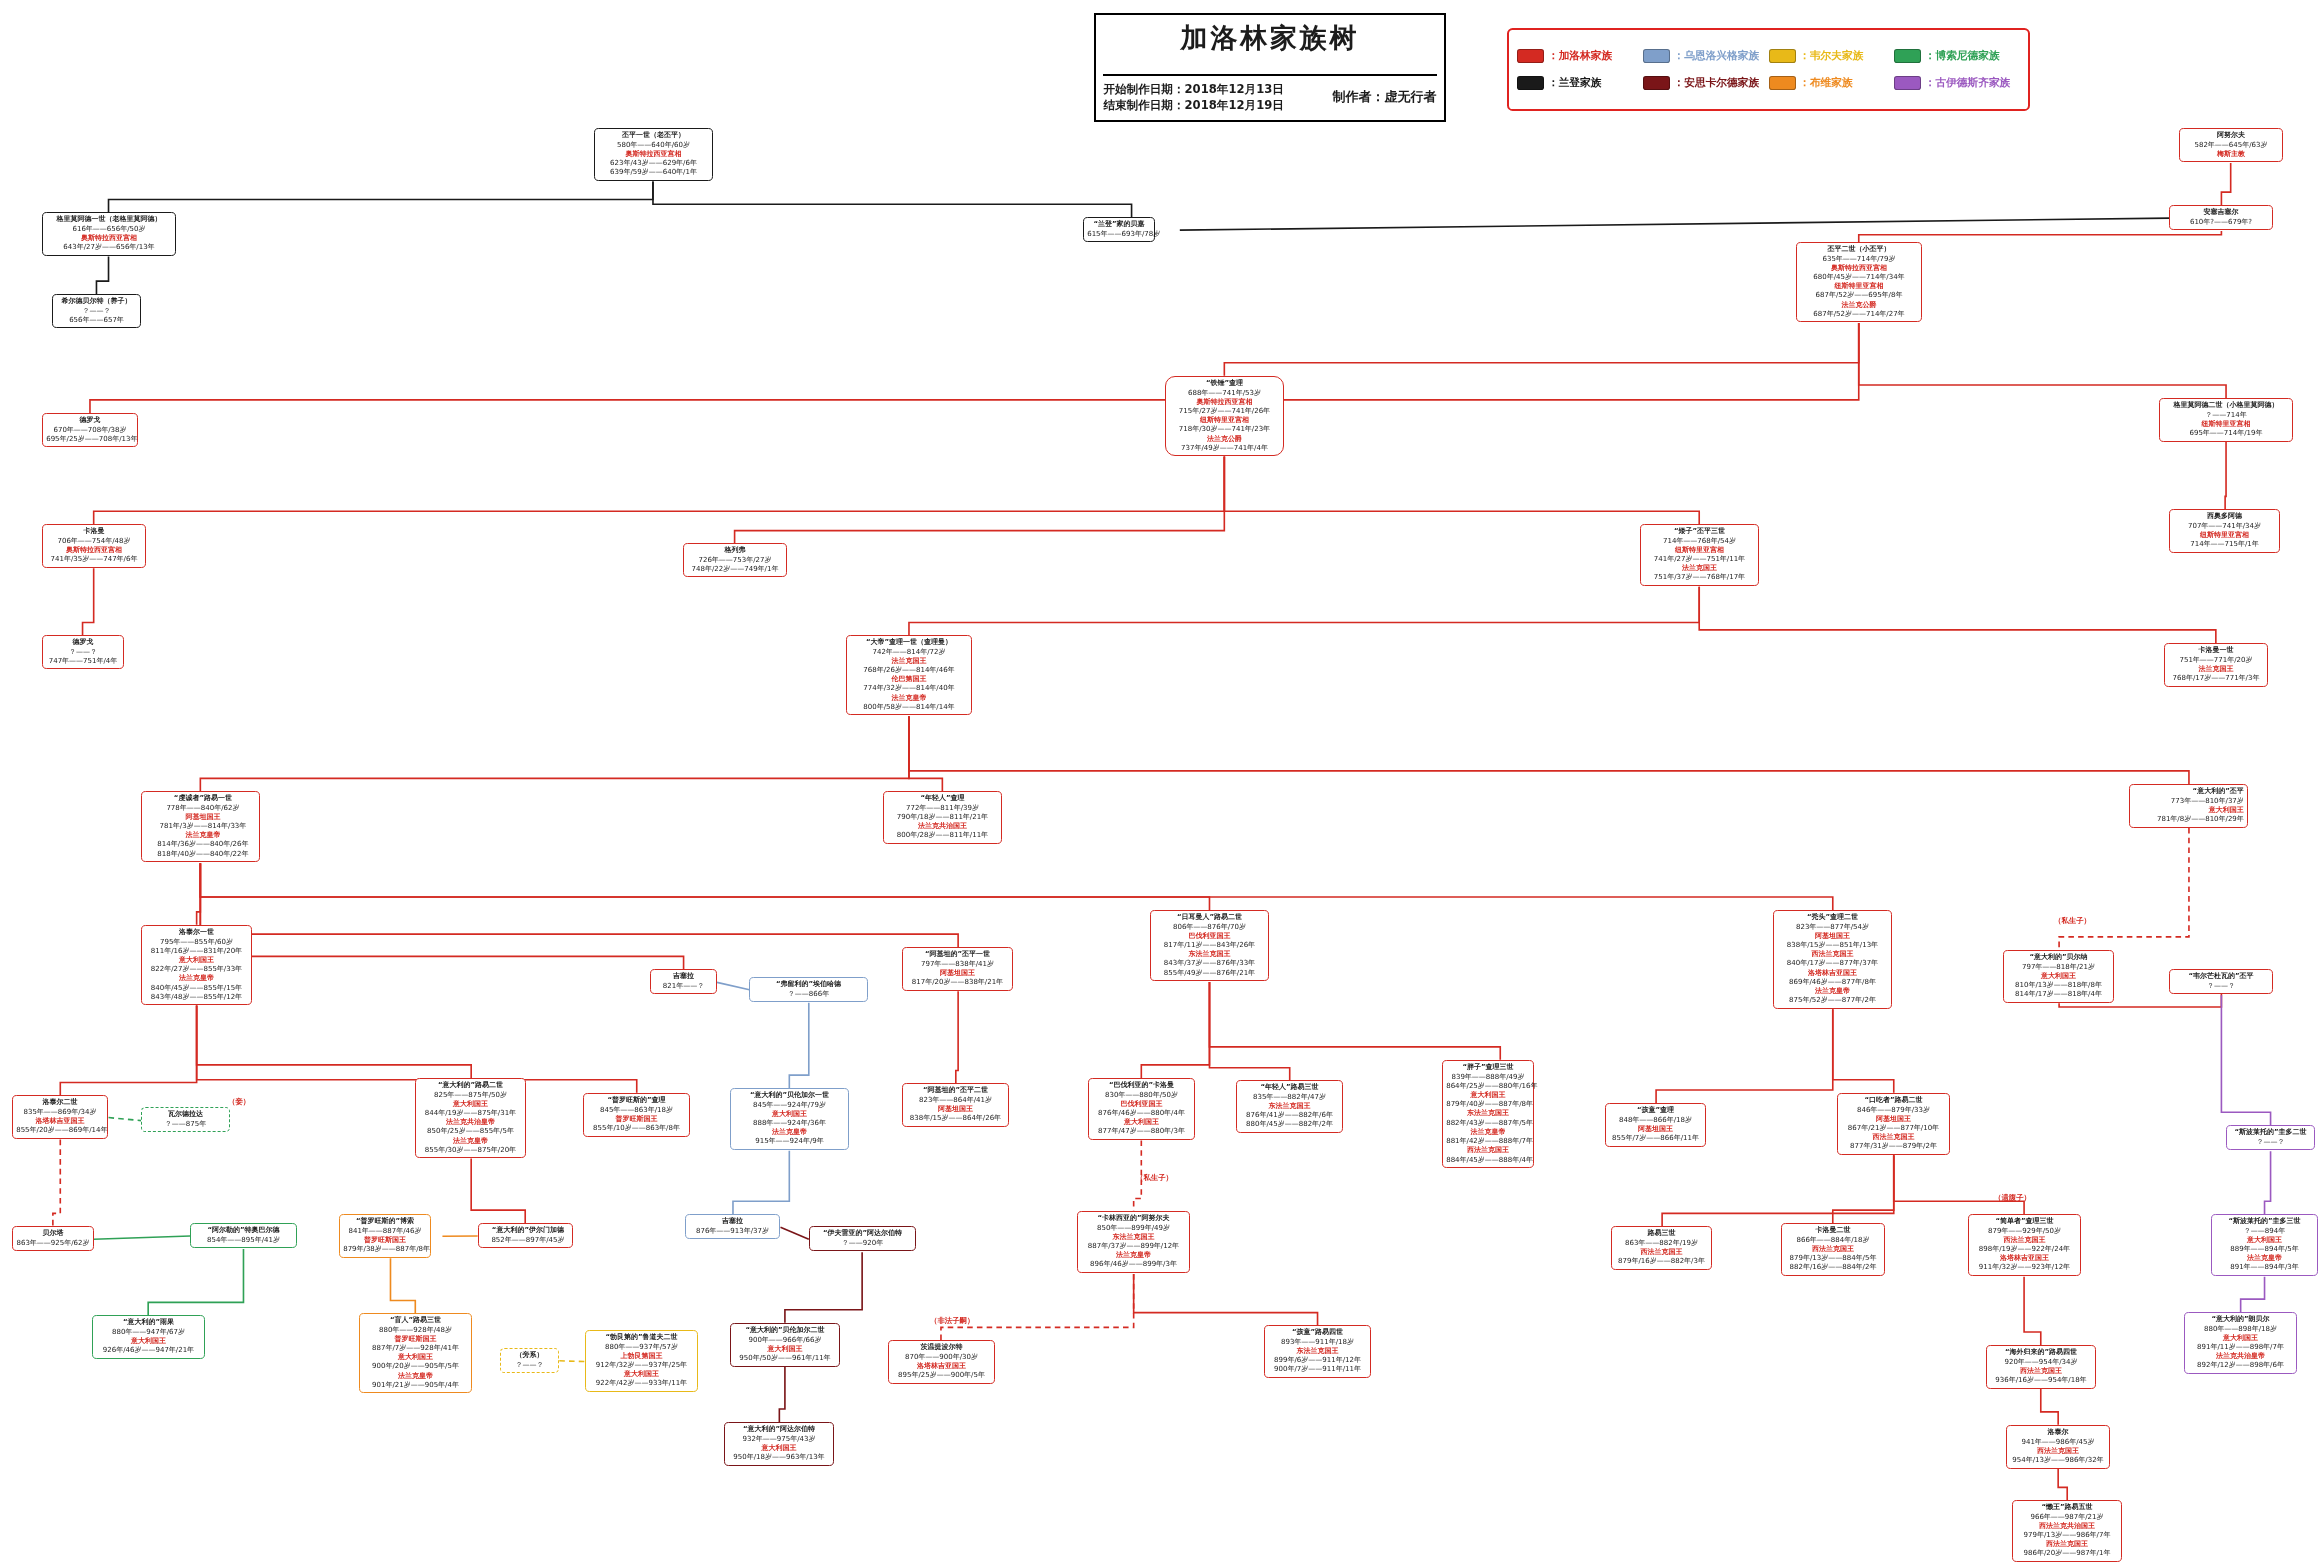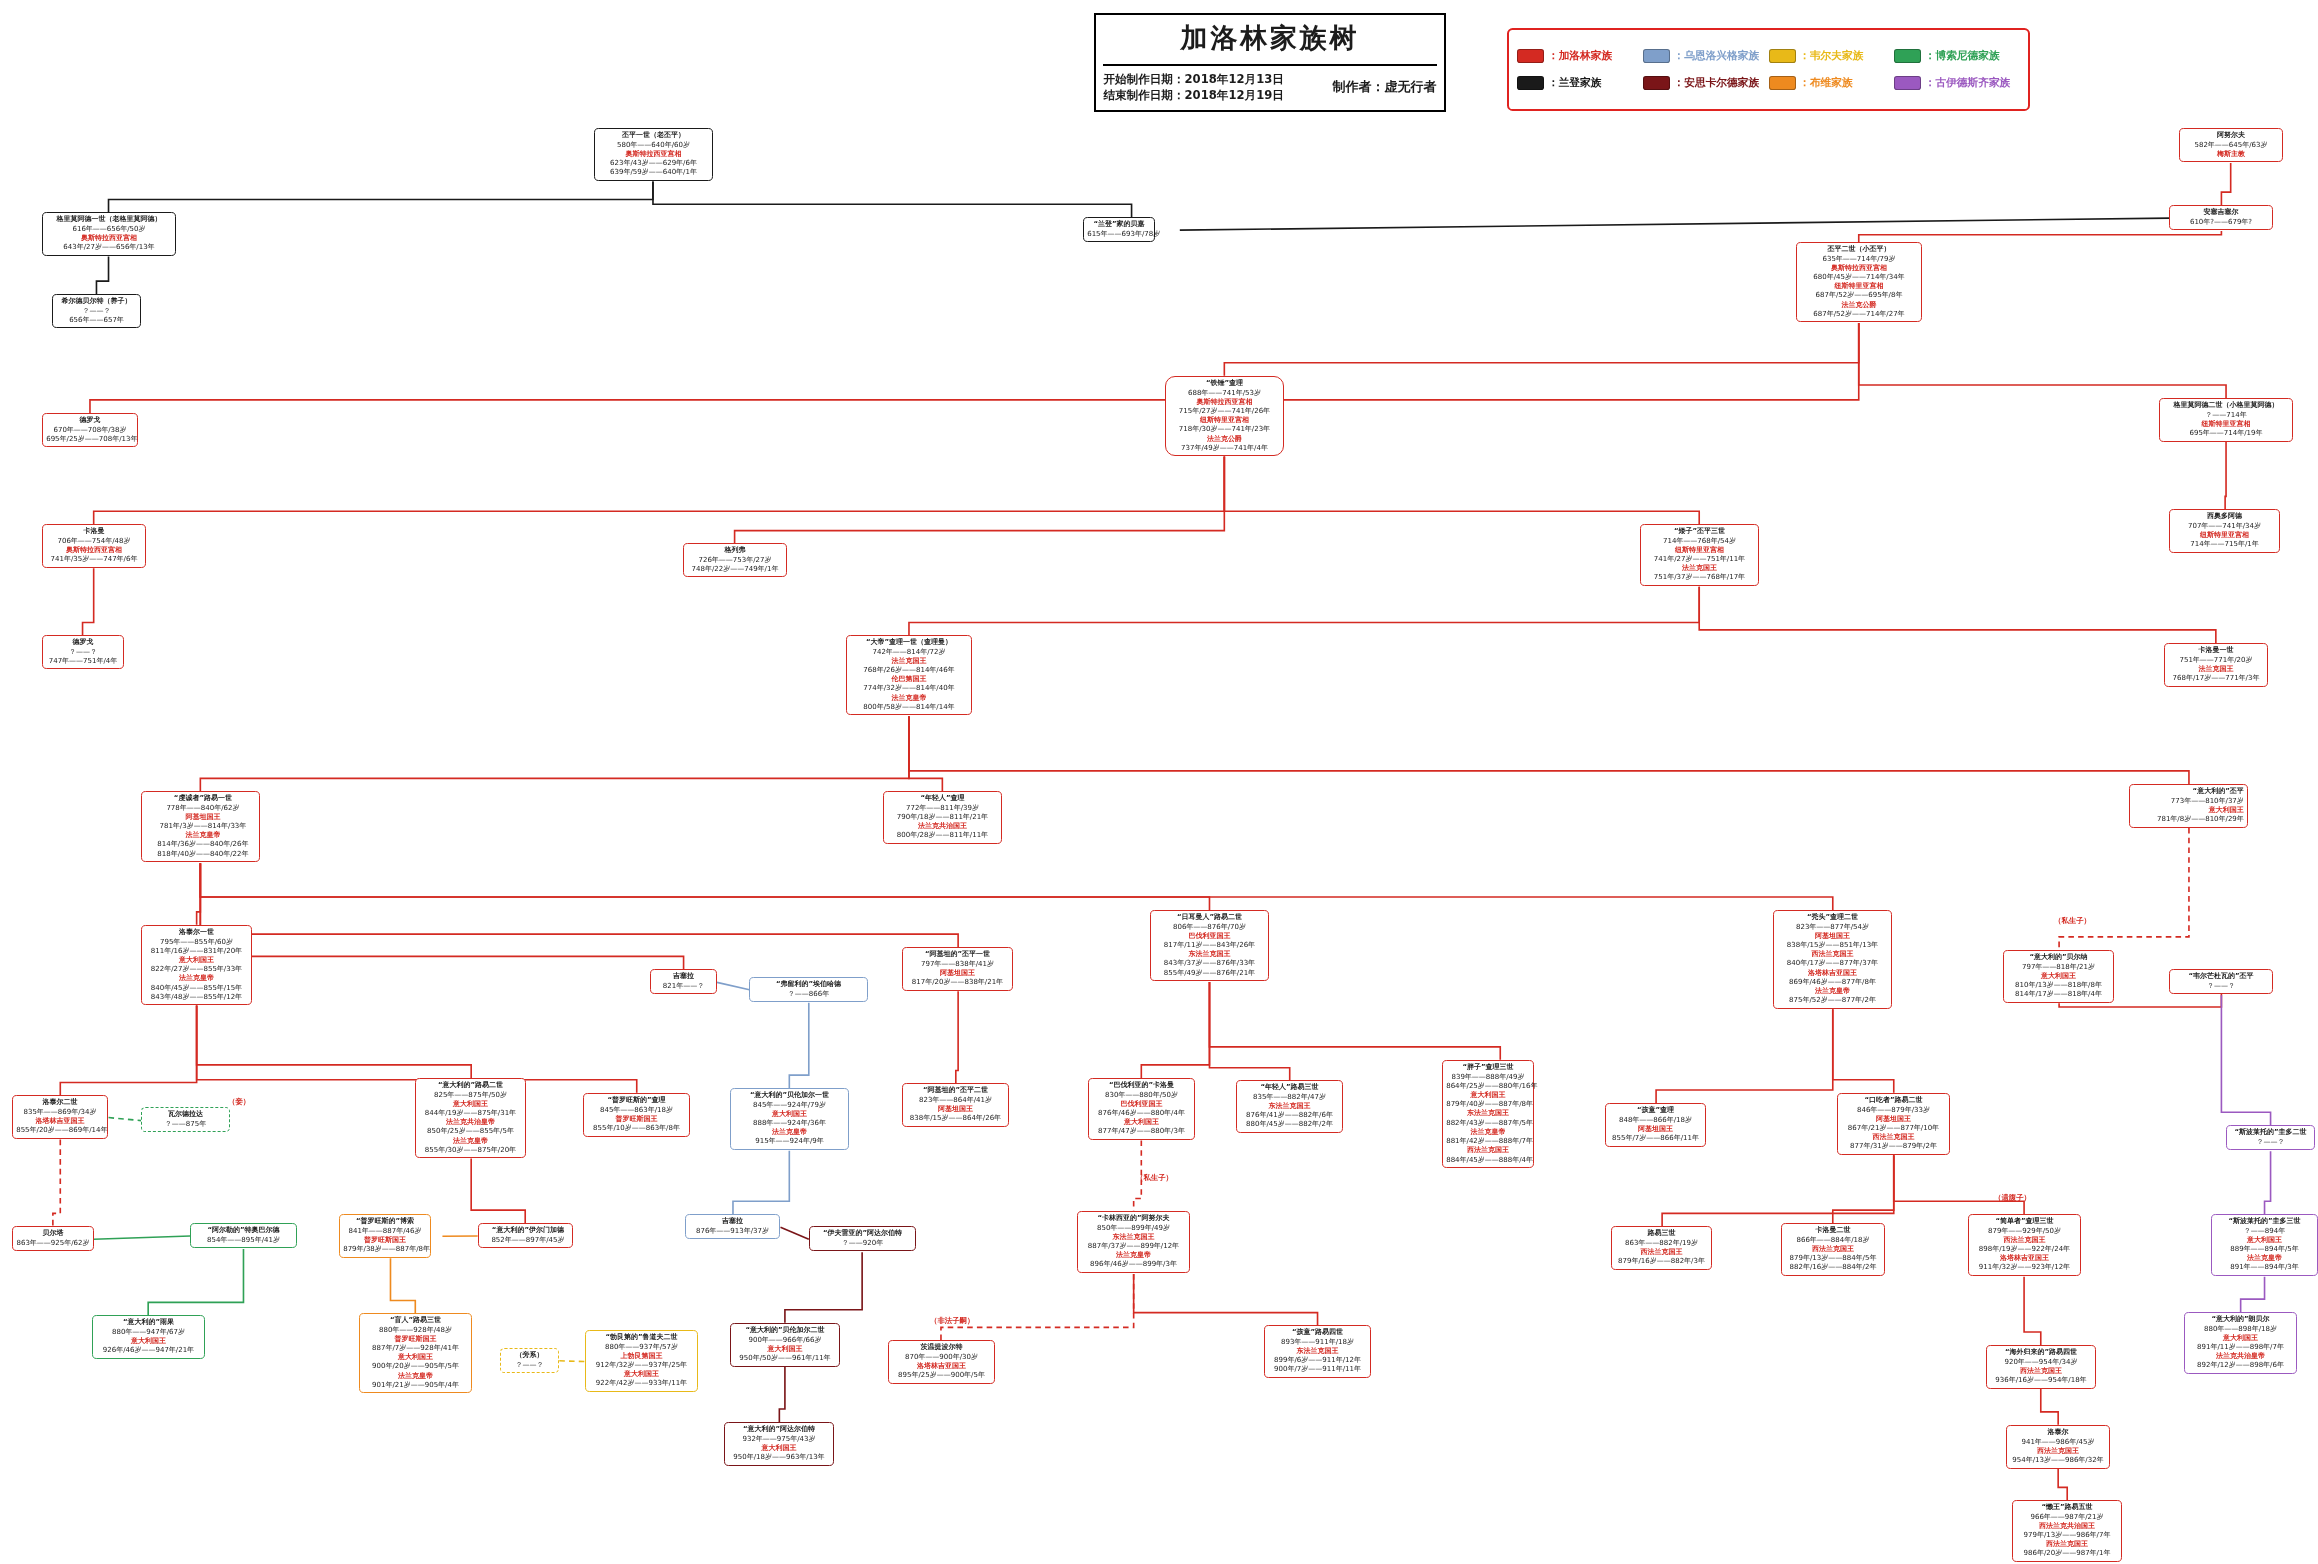--- a/index.html
+++ b/index.html
@@ -11,21 +11,21 @@
         padding:2.3px 3.2px;text-align:center;font-size:7px;line-height:1.32;z-index:2;
         box-sizing:border-box;white-space:nowrap;}
   .node.dashed{border-style:dashed;}
   .node .name{font-weight:bold;}
   .node .hl{color:#d42a22;font-weight:bold;}
   .floatlabel{position:absolute;color:#d42a22;font-size:7.4px;font-weight:bold;z-index:3;}
   
   .titlebox{position:absolute;left:1094px;top:13px;width:352px;border:2.3px solid #000;
             background:#fff;padding:4.6px 7.4px 5.6px;box-sizing:border-box;z-index:4;}
   .titlebox .title{font-size:27px;font-weight:bold;letter-spacing:2.8px;text-align:center;
-                   border-bottom:2.3px solid #000;padding-bottom:8px;margin-bottom:4.6px;}
+                   border-bottom:2.3px solid #000;padding-bottom:18px;margin-bottom:4.6px;}
   .titlebox .meta{display:flex;justify-content:space-between;align-items:center;}
   .titlebox .dates div{font-size:11.6px;font-weight:bold;margin:1.4px 0;}
   .titlebox .author{font-size:13px;font-weight:bold;margin-left:4.6px;}
   
   .legendbox{position:absolute;left:1507px;top:28px;width:523px;height:83px;
              border:2.8px solid #e02320;border-radius:5.6px;background:#fff;z-index:4;
              display:grid;grid-template-columns:repeat(4,1fr);align-content:space-evenly;
              padding:4.6px 8.3px;box-sizing:border-box;}
   .leg{display:flex;align-items:center;gap:3.7px;font-size:10.7px;font-weight:bold;}
   .leg .sw{width:25px;height:12px;border-radius:2.8px;border:0.9px solid rgba(0,0,0,.3);flex:0 0 auto;}

